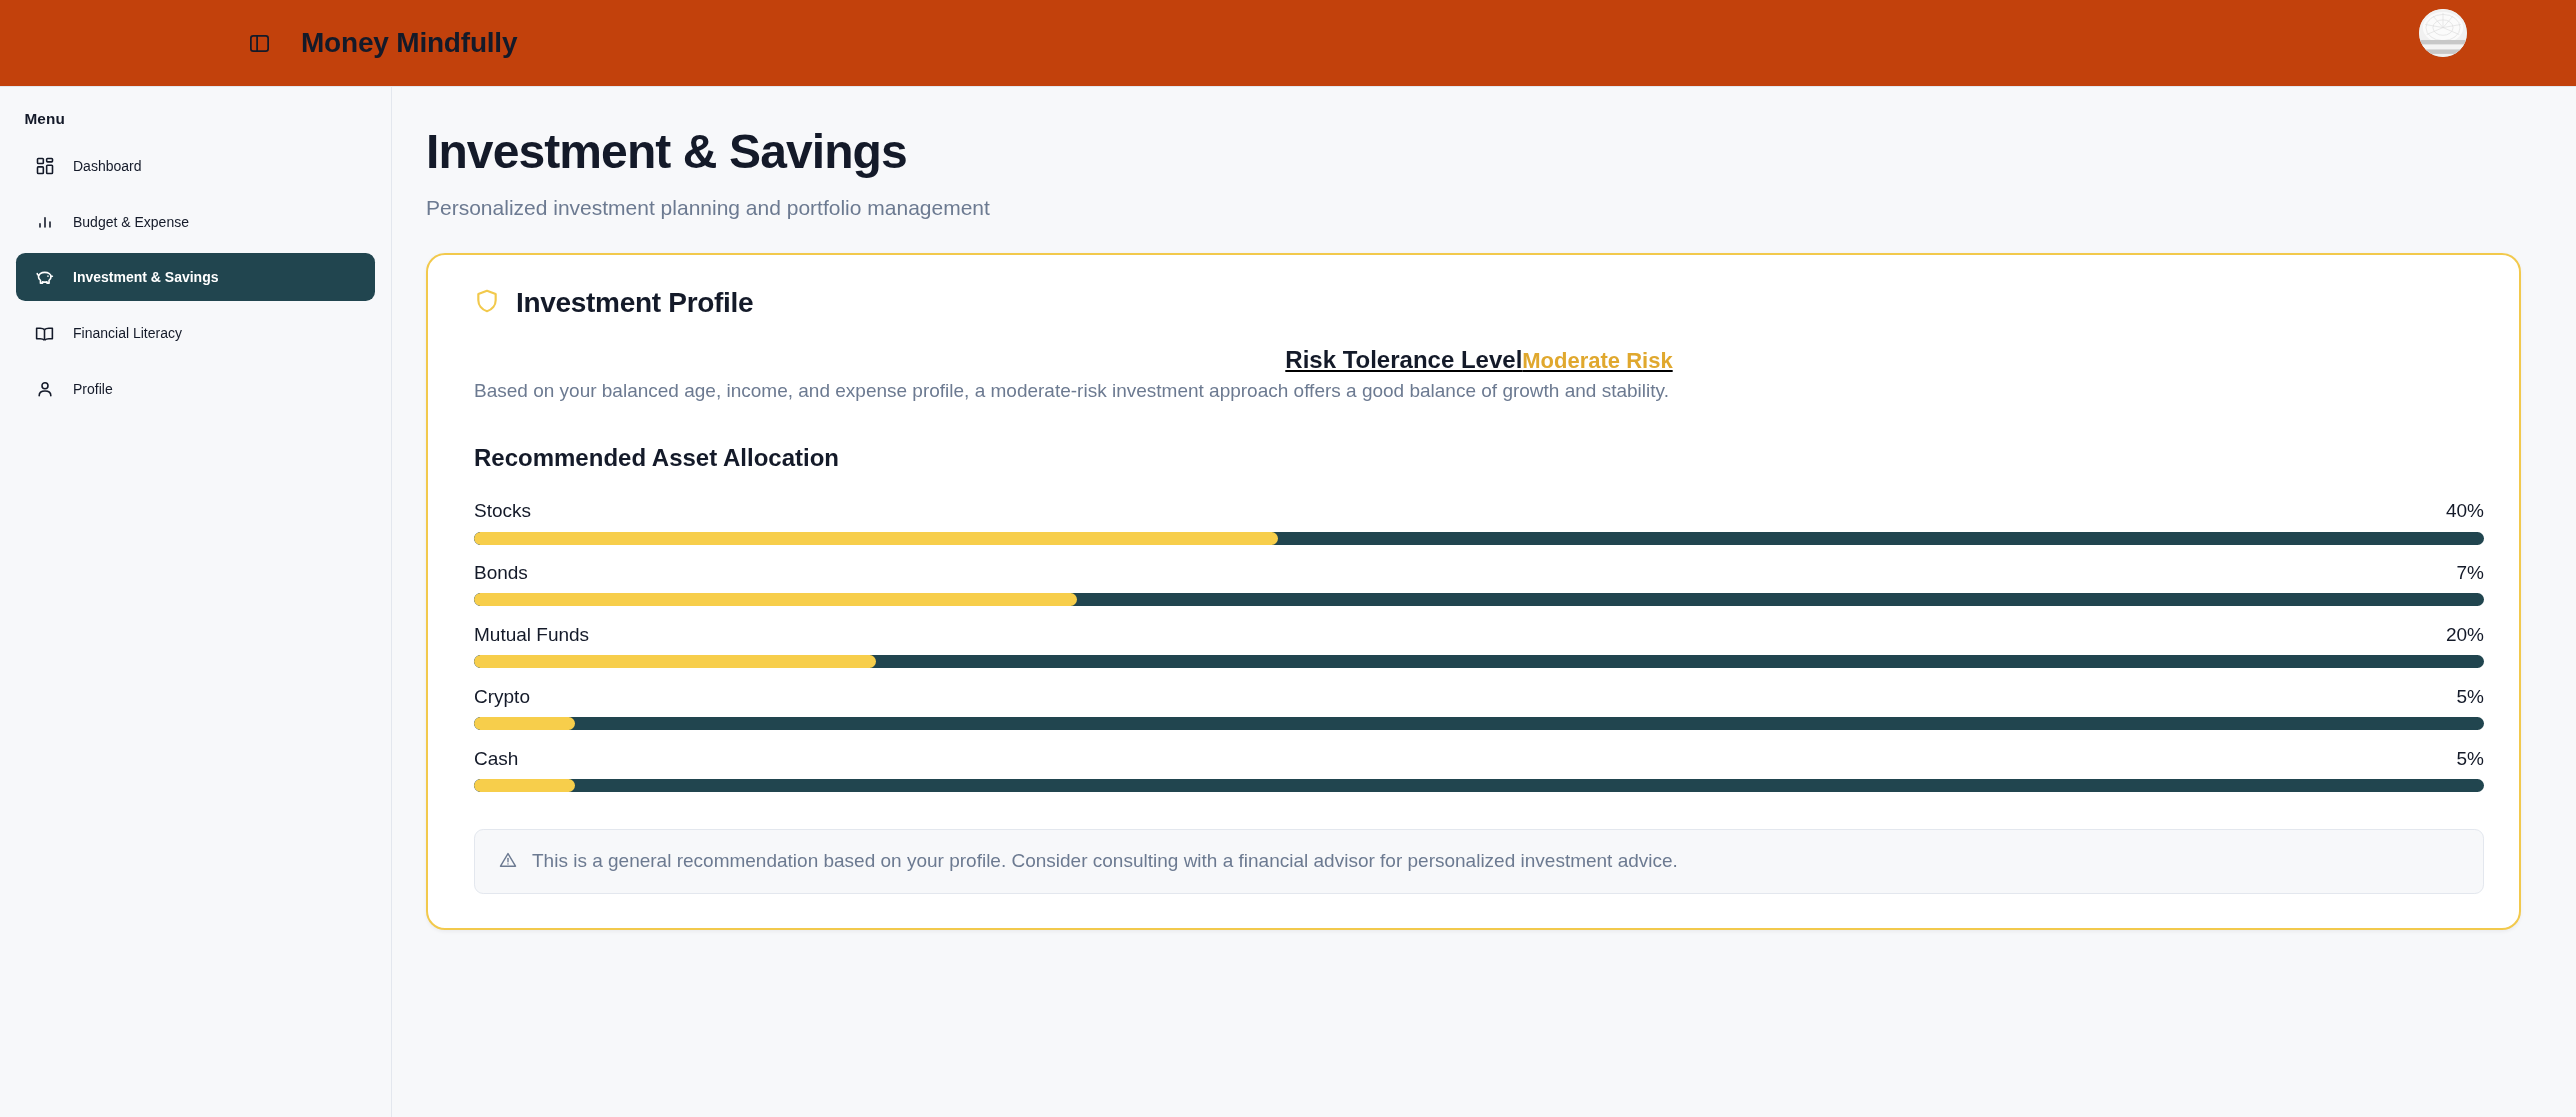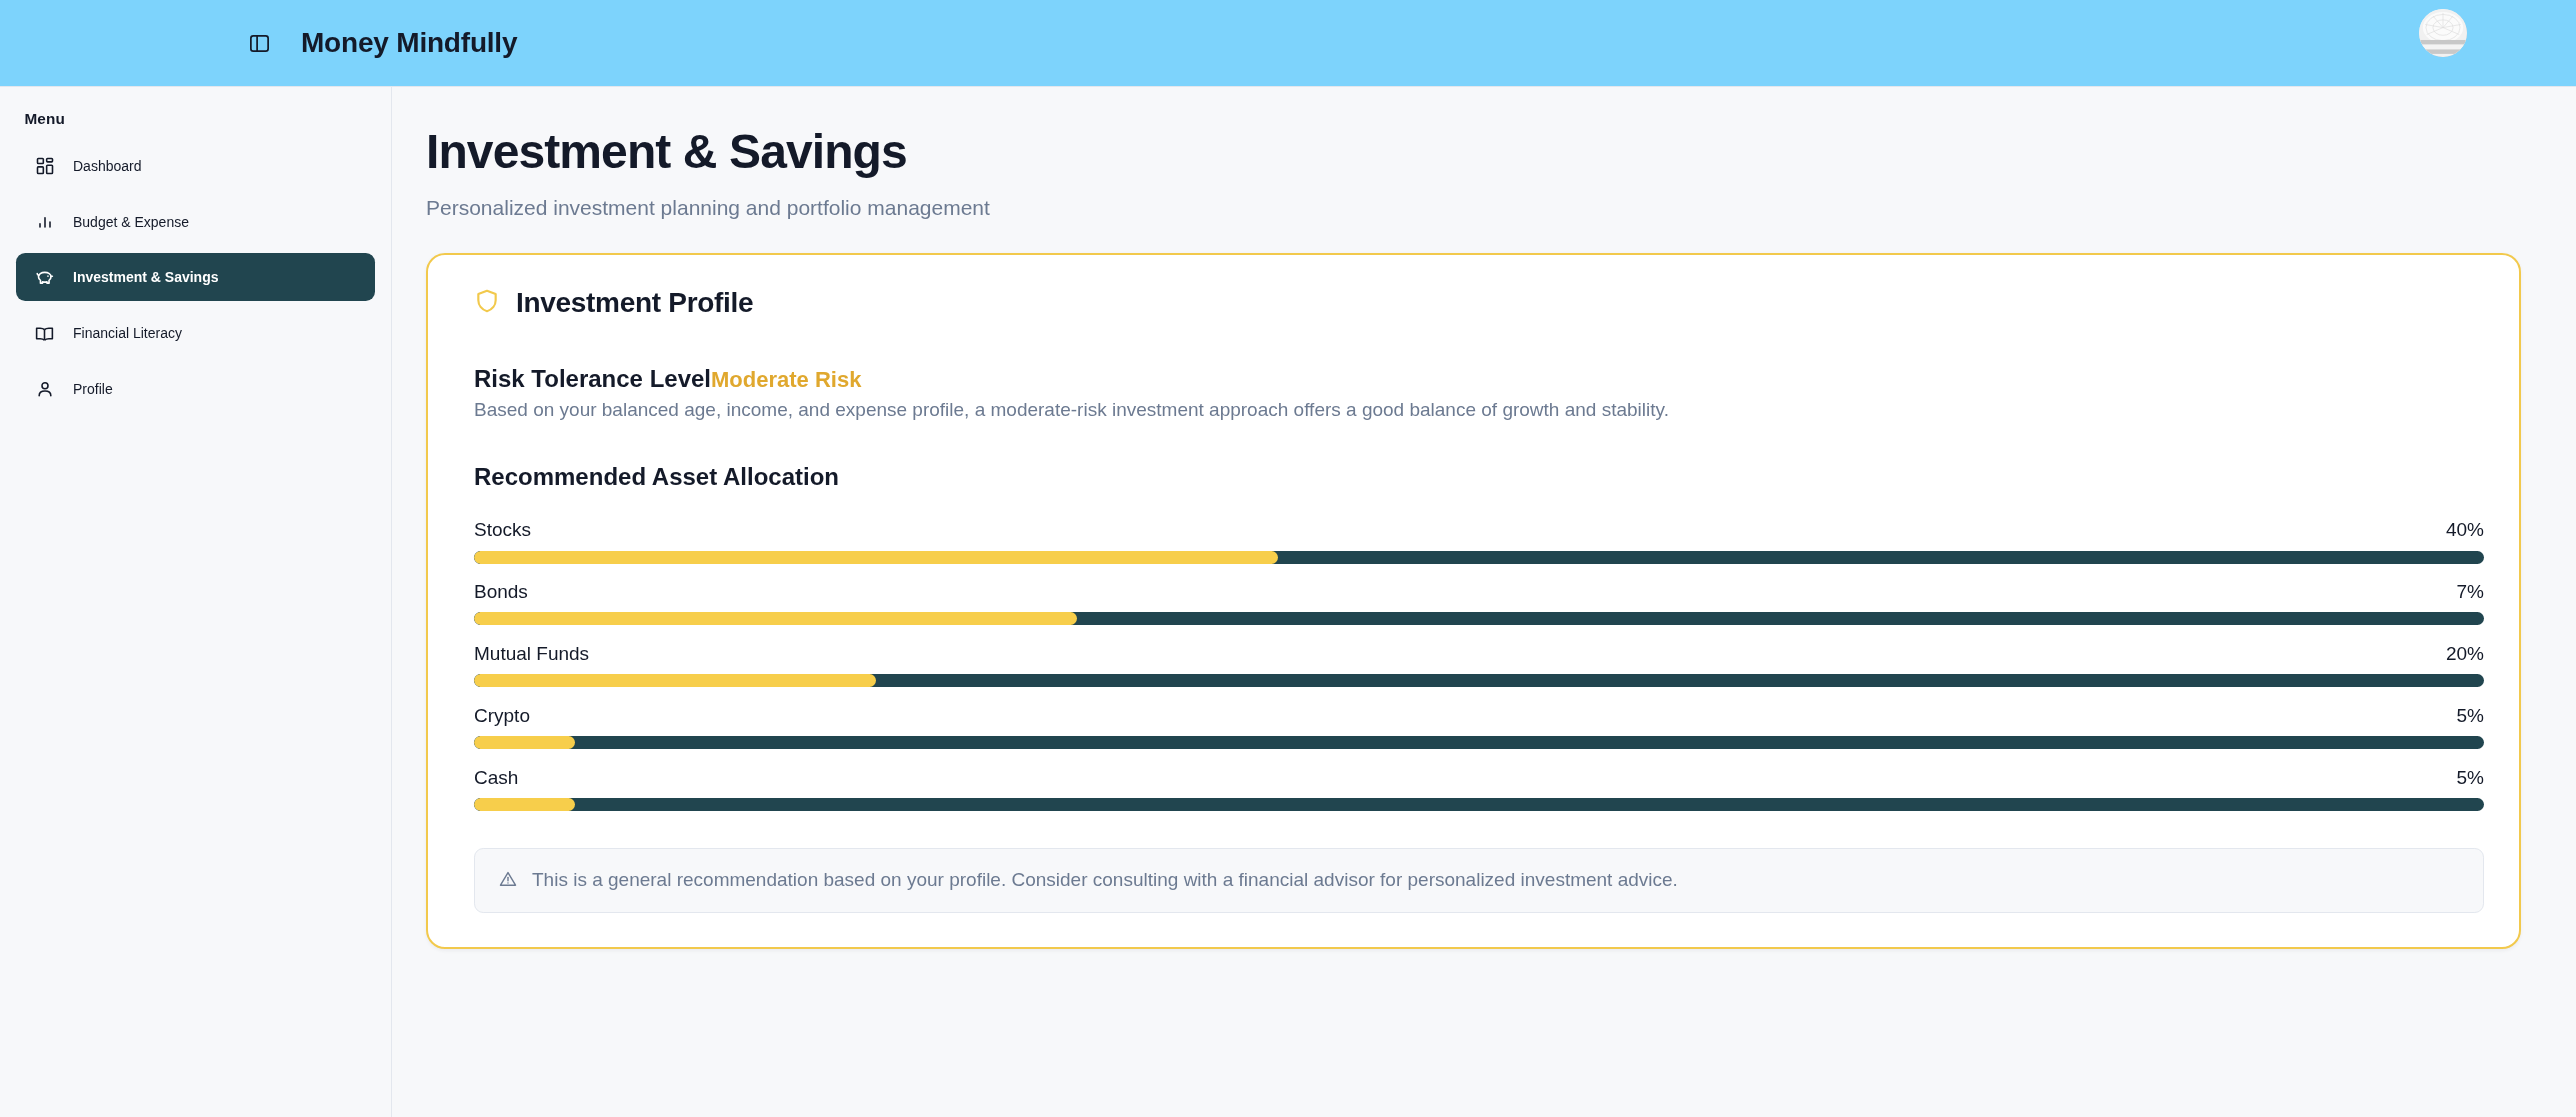--- a/index.html
+++ b/index.html
@@ -6,21 +6,21 @@
   html, body {
     width: 2576px; height: 1118px;
     background: #f7f8fa;
     font-family: "Liberation Sans", sans-serif;
     overflow: hidden;
   }
 
   
   .topbar {
     height: 87px;
-    background: #7dd3fc;
+    background: #c2410c;
     border-bottom: 1.5px solid #e3e7ee;
     display: flex;
     align-items: center;
     position: relative;
   }
   .sidebar-toggle {
     margin-left: 244px;
     width: 31px; height: 31px;
     display: flex; align-items: center; justify-content: center;
     cursor: pointer;
@@ -118,24 +118,25 @@
     gap: 16px;
   }
   .card-title {
     font-size: 28px;
     font-weight: bold;
     color: #141a29;
     letter-spacing: -0.3px;
   }
 
   .risk-row {
-    margin-top: 46px;
+    margin-top: 27px;
     display: flex;
     align-items: baseline;
-    justify-content: flex-start;
+    justify-content: center;
+    text-decoration: underline;
   }
   .risk-title {
     font-size: 24px;
     font-weight: bold;
     color: #141a29;
   }
   .risk-badge {
     font-size: 22px;
     font-weight: bold;
     color: #e0a82e;

